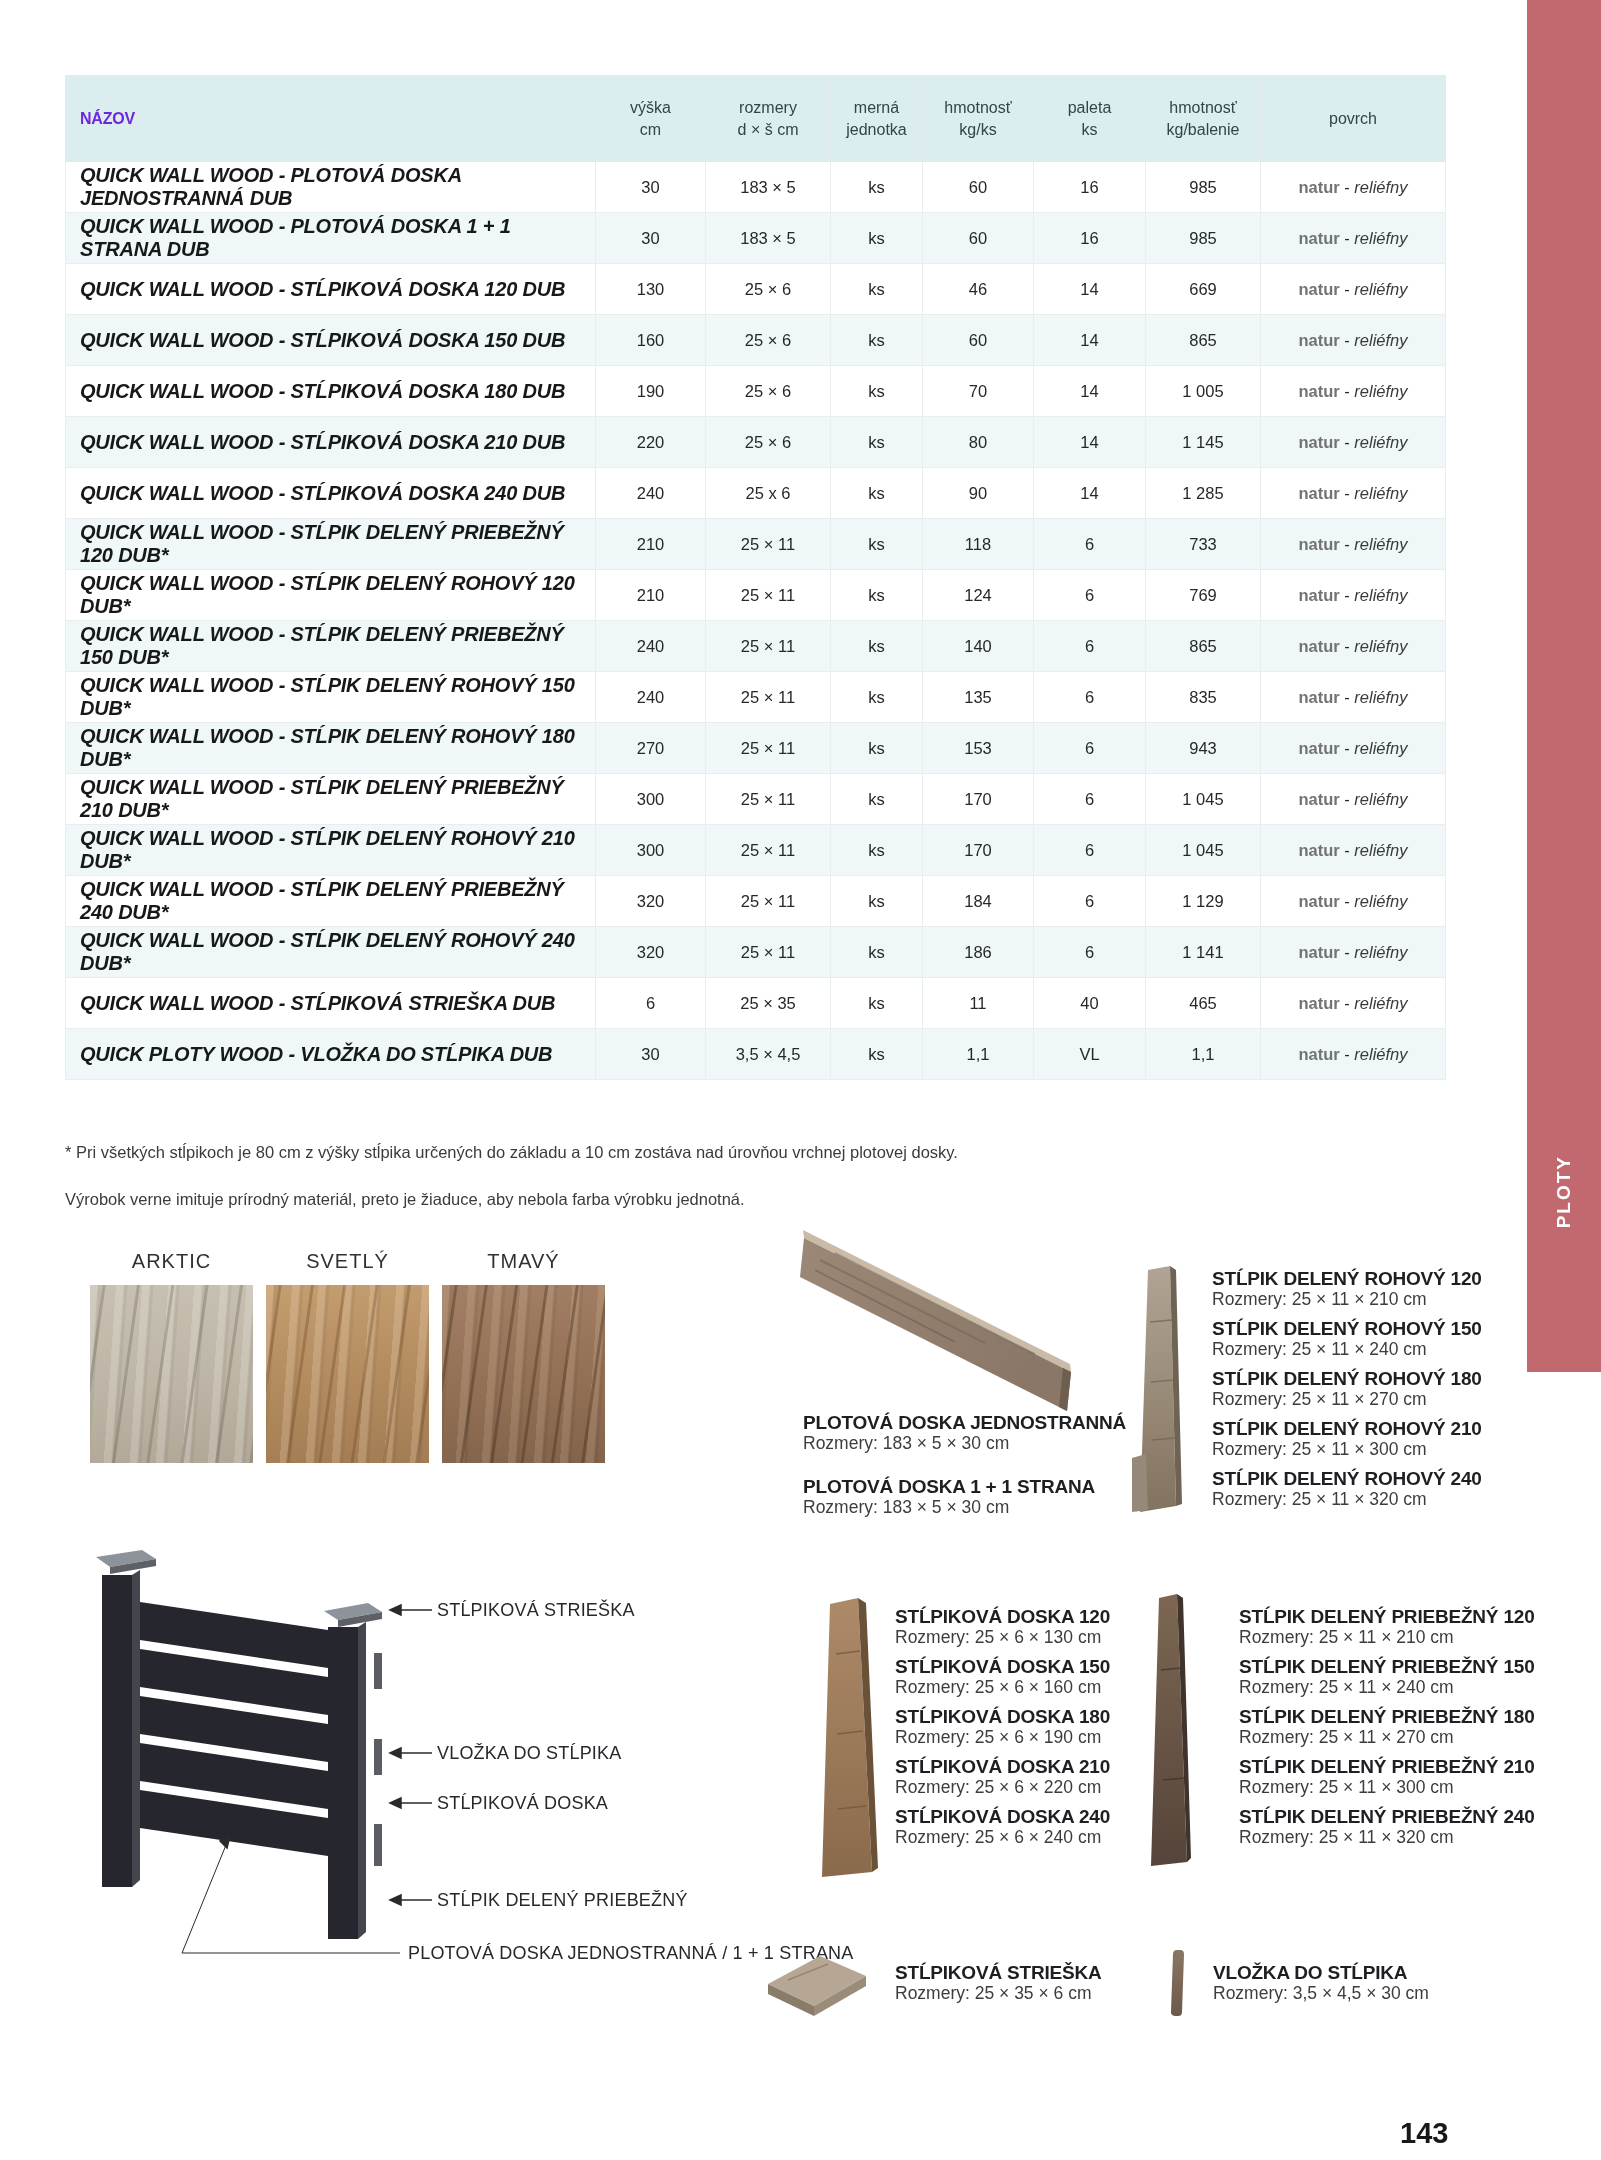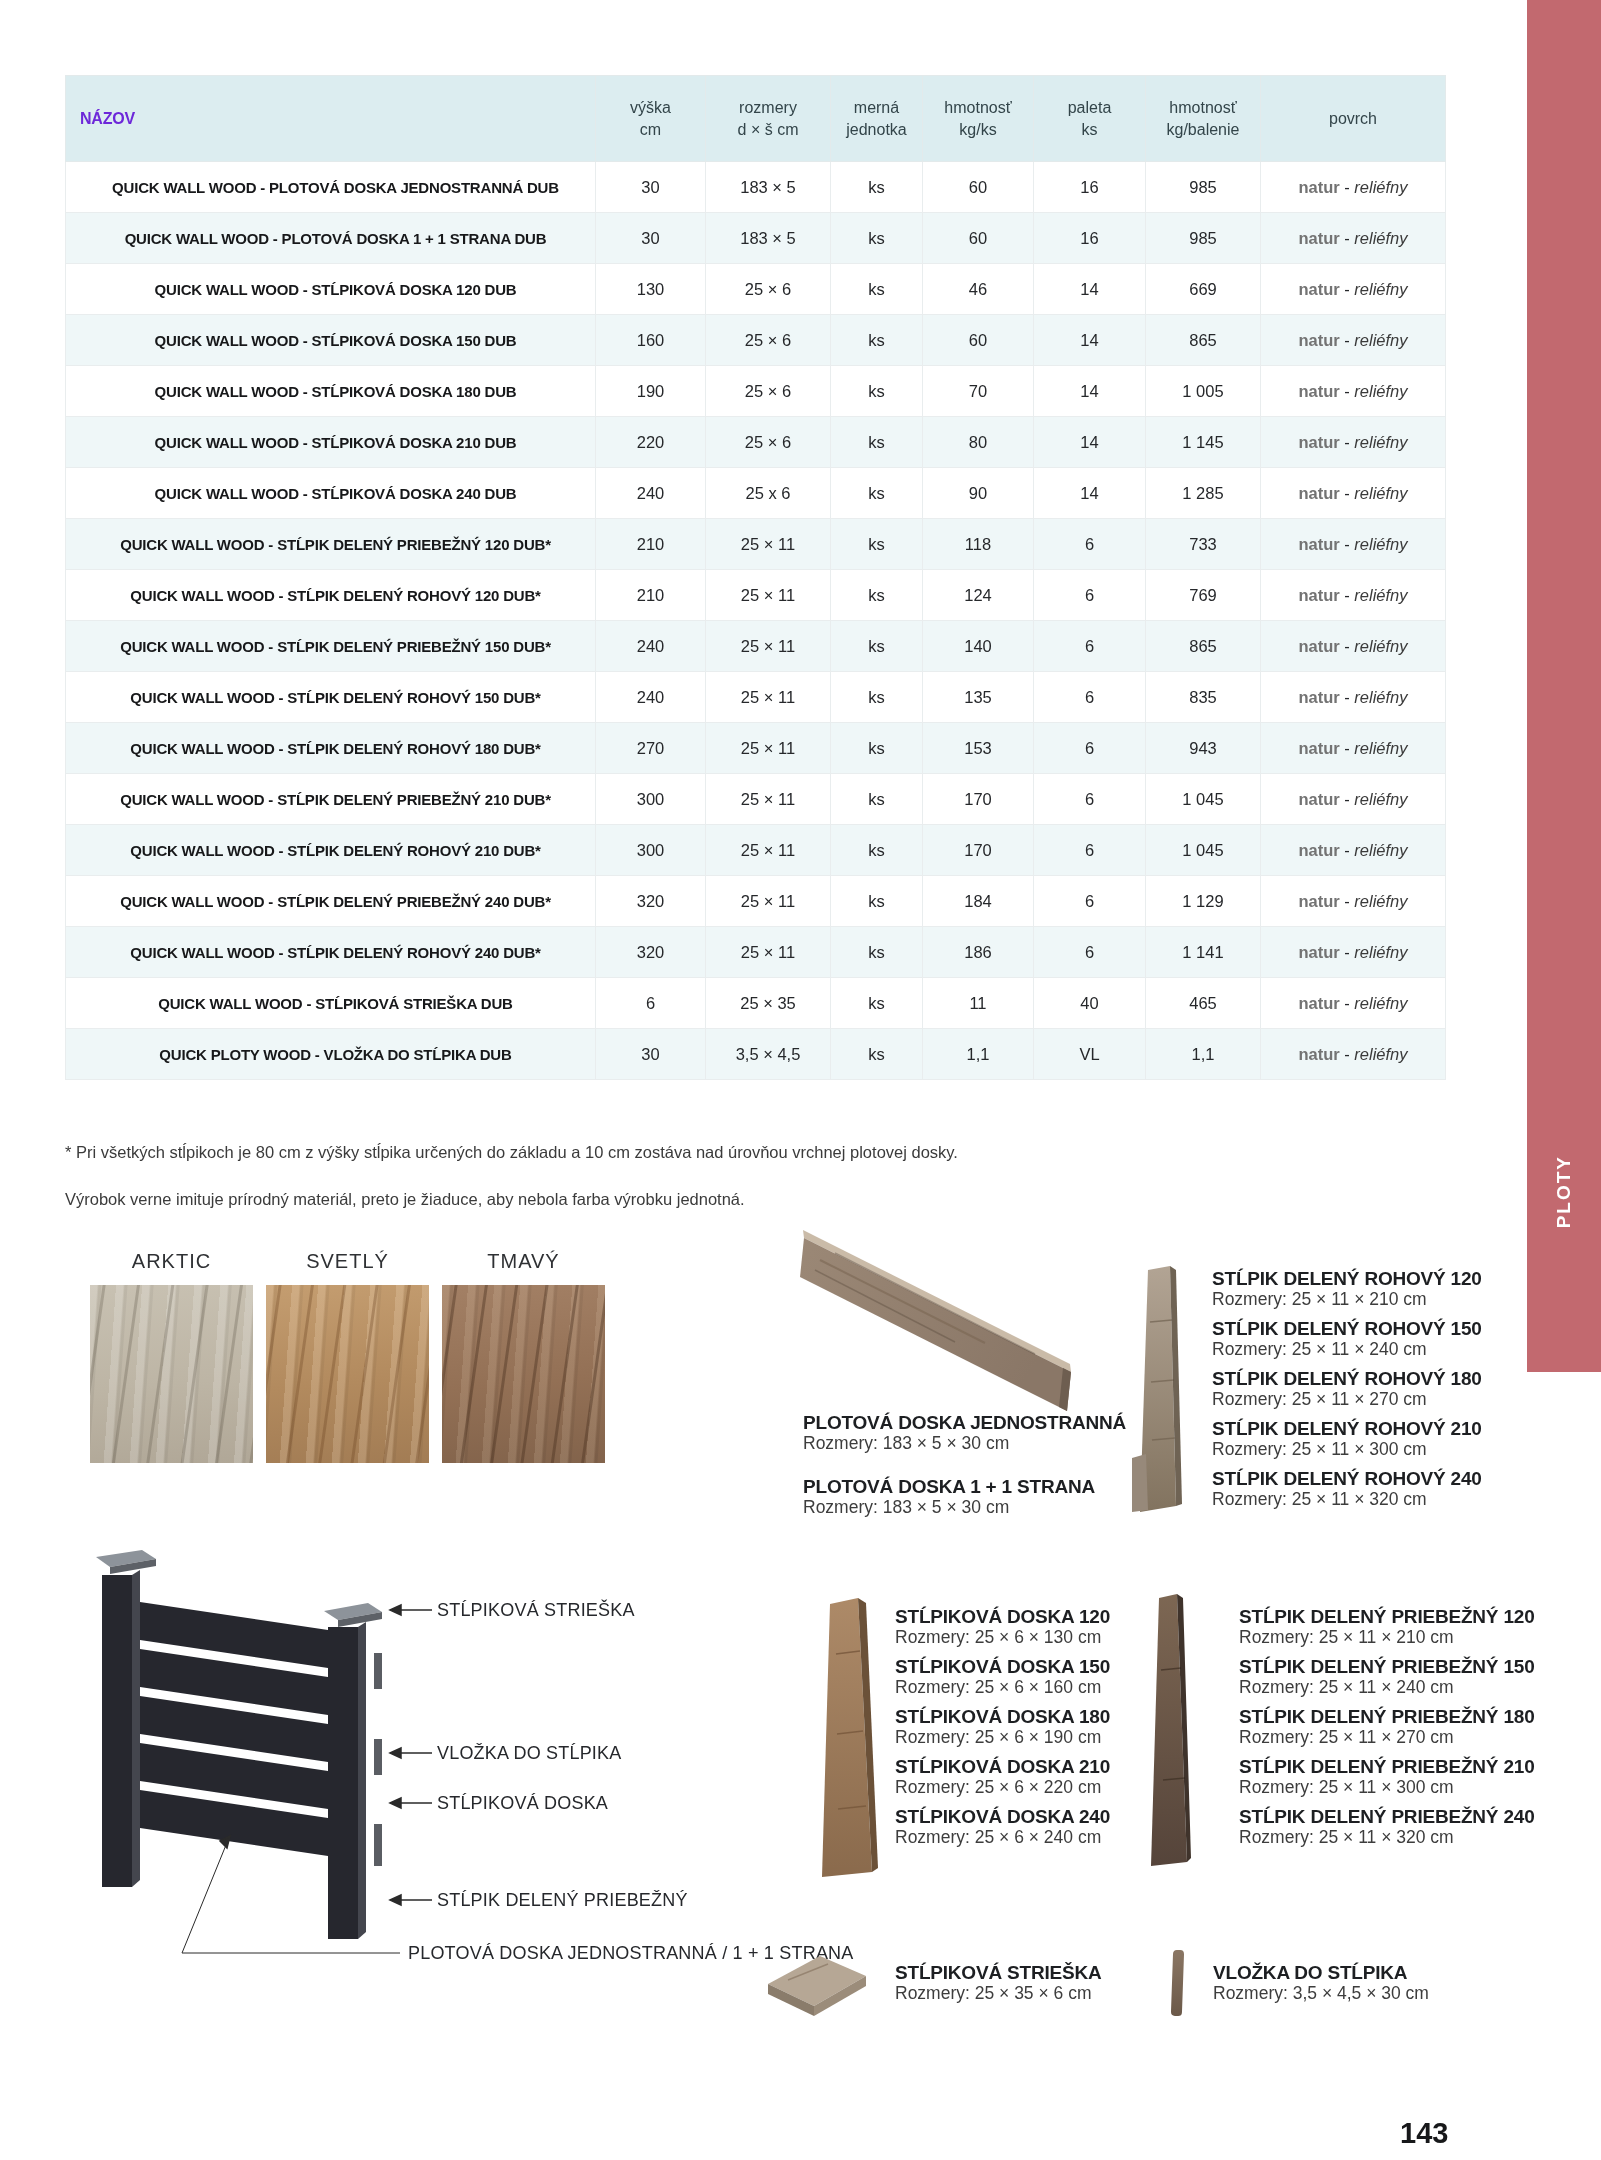--- a/index.html
+++ b/index.html
@@ -12,21 +12,21 @@
     writing-mode:vertical-rl;color:#fff;font-size:19px;font-weight:700;letter-spacing:2px;}
 
   
   table.tbl{position:absolute;left:65px;top:75px;width:1380px;border-collapse:collapse;table-layout:fixed;}
   .tbl th{background:#dcedf0;height:85px;font-size:16px;font-weight:400;color:#33454a;
           border:1px solid #e3eaeb;padding:0;vertical-align:middle;}
   .tbl th .th-inner{display:flex;flex-direction:column;justify-content:center;gap:3px;line-height:19px;}
   .tbl th.th-name{text-align:left;}
   .tbl th.th-name .th-inner{padding-left:14px;font-weight:700;color:#6d28d9;letter-spacing:-0.2px;font-size:16px;}
   .tbl td{height:50px;border:1px solid #e9edee;text-align:center;font-size:16.5px;color:#26282b;padding:0 4px;}
-  .tbl td.name{text-align:center;padding-left:14px;font-weight:700;font-size:15px;letter-spacing:-0.2px;color:#17181a;}
+  .tbl td.name{text-align:left;padding-left:14px;font-weight:700;font-size:20px;letter-spacing:-0.2px;color:#17181a;font-style:italic;}
   .tbl tbody tr:nth-child(even){background:#eff7f8;}
   .tbl td .b{font-weight:700;color:#737373;}
   .tbl td .i{font-style:italic;color:#3a3a3a;}
 
   
   .fn{position:absolute;left:65px;font-size:16.5px;color:#3b3b3b;white-space:nowrap;}
   .fn1{top:1143px;} .fn2{top:1190px;}
 
   
   .swatches{position:absolute;left:90px;top:1250px;display:flex;gap:13px;}

